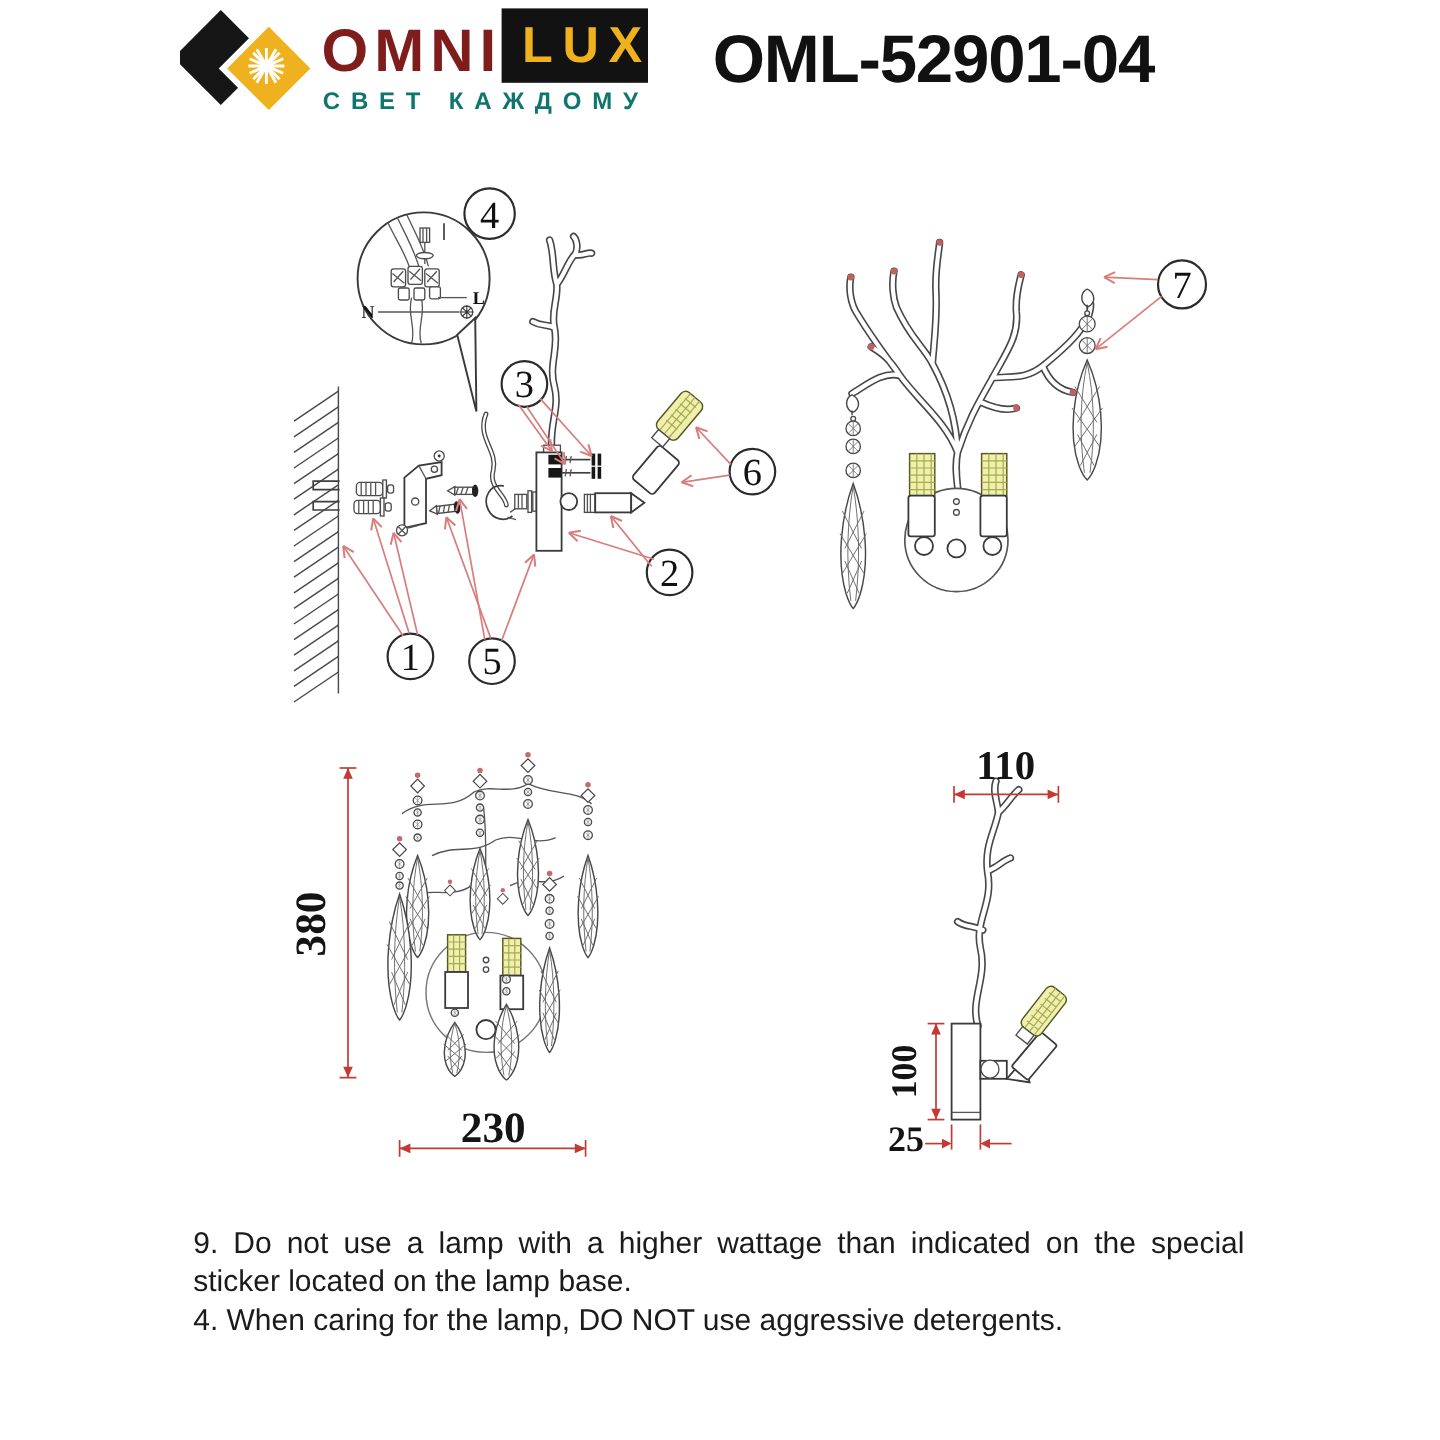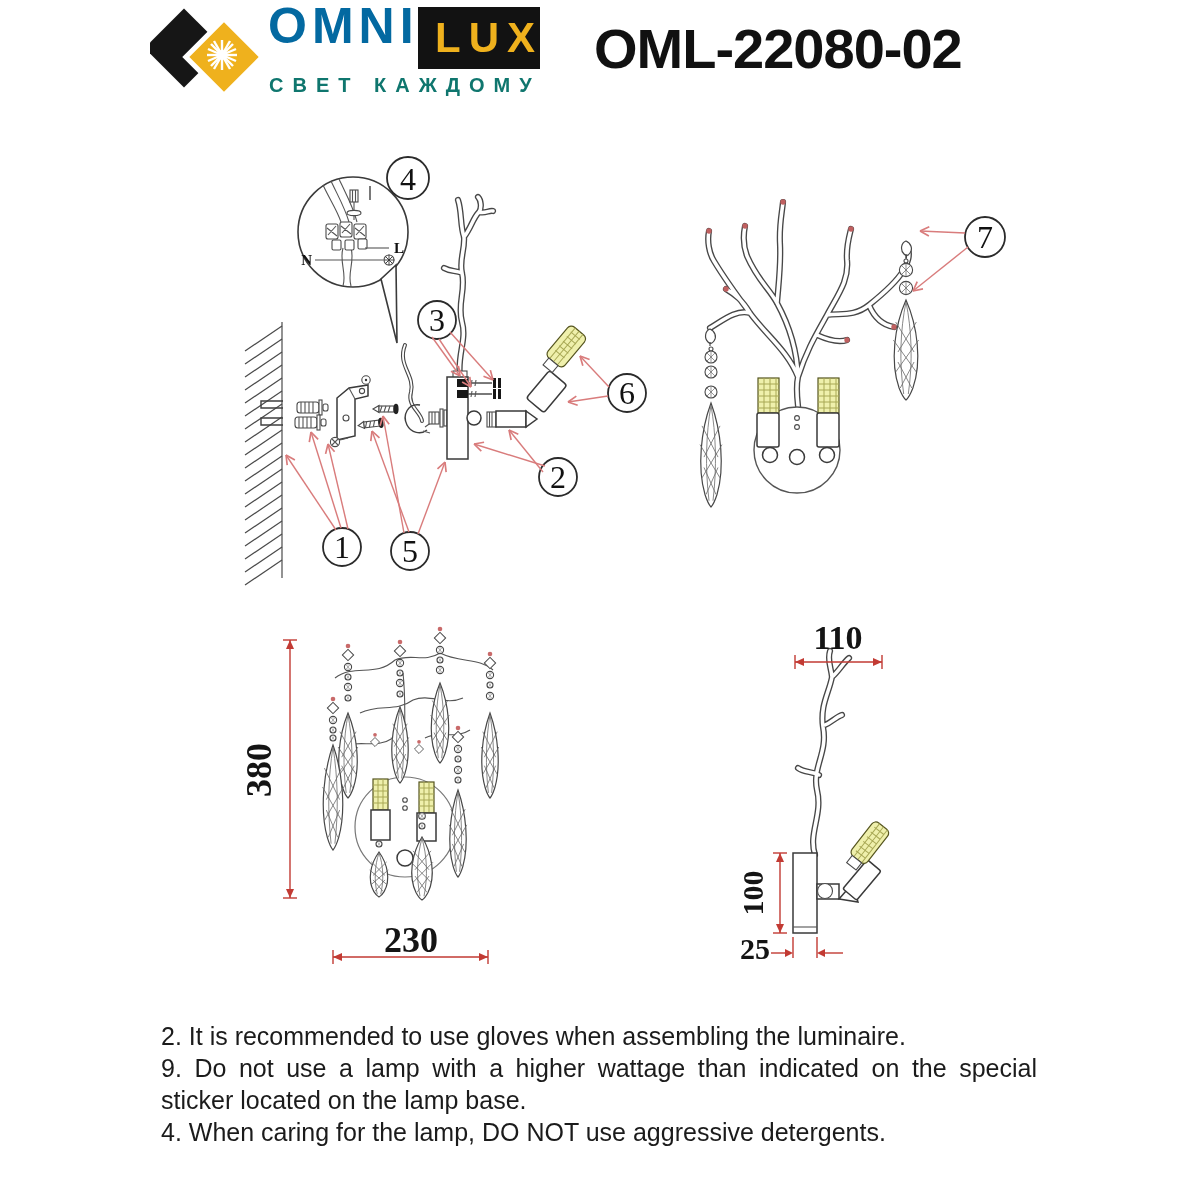--- a/index.html
+++ b/index.html
@@ -1,22 +1,22 @@
 <!DOCTYPE html>
 <html><head>
 <meta charset="utf-8">
 <style>
   html,body{margin:0;padding:0;background:#fff;}
   .page{position:relative;width:1200px;height:1200px;background:#fff;overflow:hidden;
         font-family:"Liberation Sans",sans-serif;}
   .abs{position:absolute;}
 
   
-  .brand-omni{position:absolute;left:268px;top:0;font-size:50px;font-weight:bold;
-              letter-spacing:5px;color:#0369a1;line-height:52px;}
+  .brand-omni{position:absolute;left:268px;top:16px;font-size:50px;font-weight:bold;
+              letter-spacing:5px;color:#7f1d1d;line-height:52px;}
   .lux-box{position:absolute;left:418px;top:7px;width:122px;height:62px;background:#121212;
            display:flex;align-items:center;justify-content:center;}
   .lux-box span{color:#EFB11D;font-size:42px;font-weight:bold;letter-spacing:8px;margin-left:20px;}
   .tagline{position:absolute;left:269px;top:74px;font-size:20px;font-weight:bold;
            letter-spacing:9px;color:#0f766e;white-space:nowrap;}
   .model{position:absolute;left:594px;top:16px;font-size:56px;font-weight:bold;
          letter-spacing:-1px;color:#111;}
 
   
   .ln{stroke:#3f3f3f;stroke-width:1.4;fill:none;}
@@ -64,21 +64,21 @@
         <line x1="58" y1="47" x2="86" y2="59"></line>
           <line x1="58" y1="59" x2="86" y2="47"></line>
       </g>
       <circle cx="72" cy="53" r="5" fill="#fff"></circle>
     </svg>
     <div class="brand-omni">OMNI</div>
     <div class="lux-box">
       <span>LUX</span>
     </div>
     <div class="tagline">СВЕТ КАЖДОМУ</div>
-    <div class="model">OML-22080-02</div>
+    <div class="model">OML-52901-04</div>
   </div>
 
   <svg class="abs" style="left:215px;top:140px" width="470" height="470" viewBox="0 0 470 470">
     <defs>
       <marker id="chev" markerWidth="9" markerHeight="9" refX="7.5" refY="4.5" orient="auto">
         <path d="M7.5,4.5 L1,1.2 M7.5,4.5 L1,7.8" stroke="#D97C7C" stroke-width="1.2" fill="none"></path>
       </marker>
       <path id="cryU" d="M0,0 C-10,26 -14,62 -6,88 C-3,97 0,100 0,100 C0,100 3,97 6,88 C14,62 10,26 0,0 Z" fill="#fff" stroke="#474747" stroke-width="1.2" vector-effect="non-scaling-stroke"></path>
       <path id="cryF" d="M0,2 C-5,30 -6,62 -2,94 M0,2 C5,30 6,62 2,94 M-11,40 L9,72 M11,40 L-9,72 M-9,22 L7,52 M9,22 L-7,52 M-7,62 L5,88 M7,62 L-5,88" fill="none" stroke="#6a6a6a" stroke-width="0.8" vector-effect="non-scaling-stroke"></path>
       <g id="beadU">
@@ -545,18 +545,17 @@
       <line x1="82" y1="332" x2="82" y2="353" class="dim"></line>
       <line x1="36" y1="348" x2="56" y2="348" class="dim"></line>
       <line x1="84" y1="348" x2="108" y2="348" class="dim"></line>
       <polygon points="58,348 50,344 50,352" class="dimfill"></polygon>
       <polygon points="82,348 90,344 90,352" class="dimfill"></polygon>
       <text x="20" y="354" class="dim-num" font-size="30">25</text>
     </g>
   </svg>
 
   <div class="instructions">
-    <p>2. It is recommended to use gloves when assembling the luminaire.</p>
     <p>9. Do not use a lamp with a higher wattage than indicated on the special sticker located on the lamp base.</p>
     <p>4. When caring for the lamp, DO NOT use aggressive detergents.</p>
   </div>
 
 </div>
 
 </body></html>

